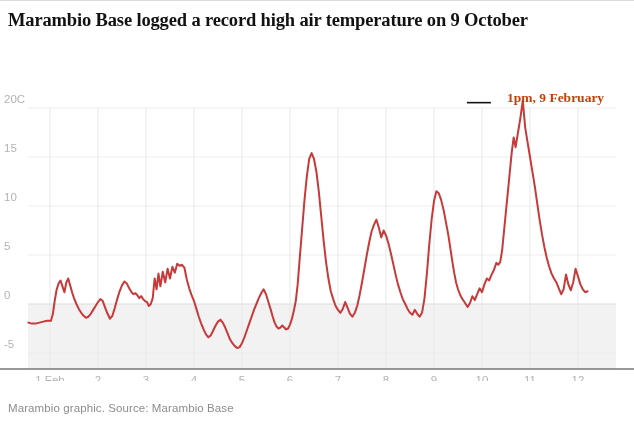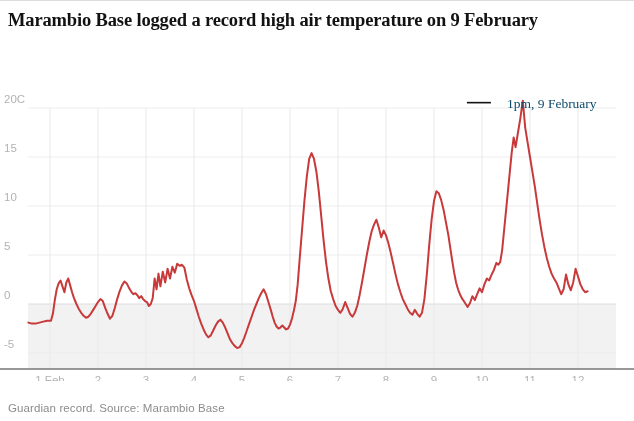--- a/index.html
+++ b/index.html
@@ -61,23 +61,24 @@
     font-weight: 700;
     font-size: 17px;
     line-height: 19px;
     color: #121212;
     letter-spacing: -0.2px;
   }
   .annotation .sub {
     display: block;
     font-size: 13.5px;
     line-height: 17px;
-    color: #0c4a6e;
-    margin-top: 10px;
+    color: #c2410c;
+    margin-top: 4px;
     margin-left: 16px;
+    font-weight: bold;
   }
   
   .footer {
     position: absolute;
     left: 8px;
     top: 401px;
     font-size: 11.5px;
     color: #8c8c8c;
     letter-spacing: 0.1px;
   }
@@ -85,21 +86,21 @@
     font-size: 11.5px;
     fill: #b3b3b3;
     font-family: "Liberation Sans", sans-serif;
   }
 </style>
 </head>
 <body>
 
 <div id="root">
 
-  <div class="headline">Marambio Base logged a record high air temperature on 9 February</div>
+  <div class="headline">Marambio Base logged a record high air temperature on 9 October</div>
 
   <div id="chart-area">
     <svg id="chart-svg" width="634" height="300" viewBox="0 0 634 300">
       <g id="band-group">
           <rect x="28" y="223" width="588" height="65" fill="#f2f2f2"></rect>
         </g>
       <g id="grid-group">
           <line x1="28" x2="616" y1="272" y2="272" stroke="#ededed" stroke-width="1"></line>
           <line x1="28" x2="616" y1="223" y2="223" stroke="#dcdcdc" stroke-width="1"></line>
           <line x1="28" x2="616" y1="174" y2="174" stroke="#ededed" stroke-width="1"></line>
@@ -152,15 +153,15 @@
       <g id="leader-group">
           <line x1="466.92" x2="490.92" y1="21.649999999999977" y2="21.649999999999977" stroke="#121212" stroke-width="1.6"></line>
         </g>
     </svg>
   </div>
 
   <div class="annotation">
     <span class="sub">1pm, 9 February</span>
   </div>
 
-  <div class="footer">Guardian record. Source: Marambio Base</div>
+  <div class="footer">Marambio graphic. Source: Marambio Base</div>
 
 </div>
 
 </body></html>

